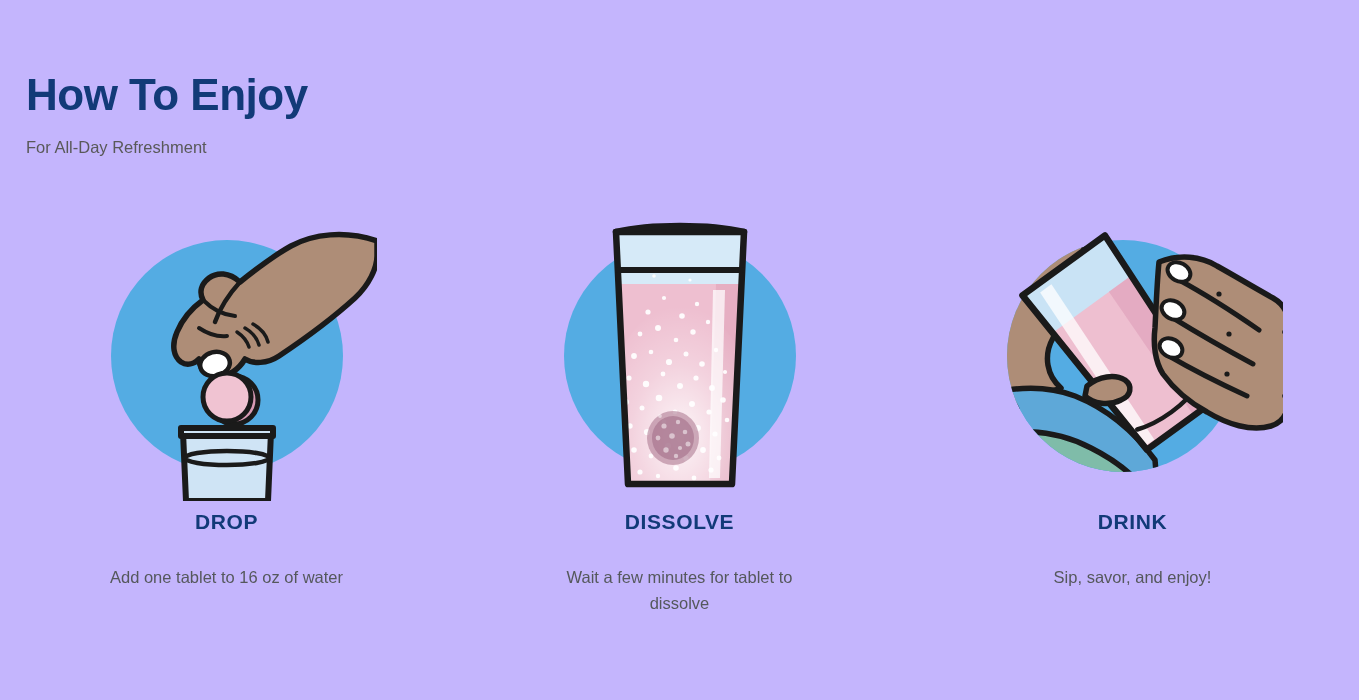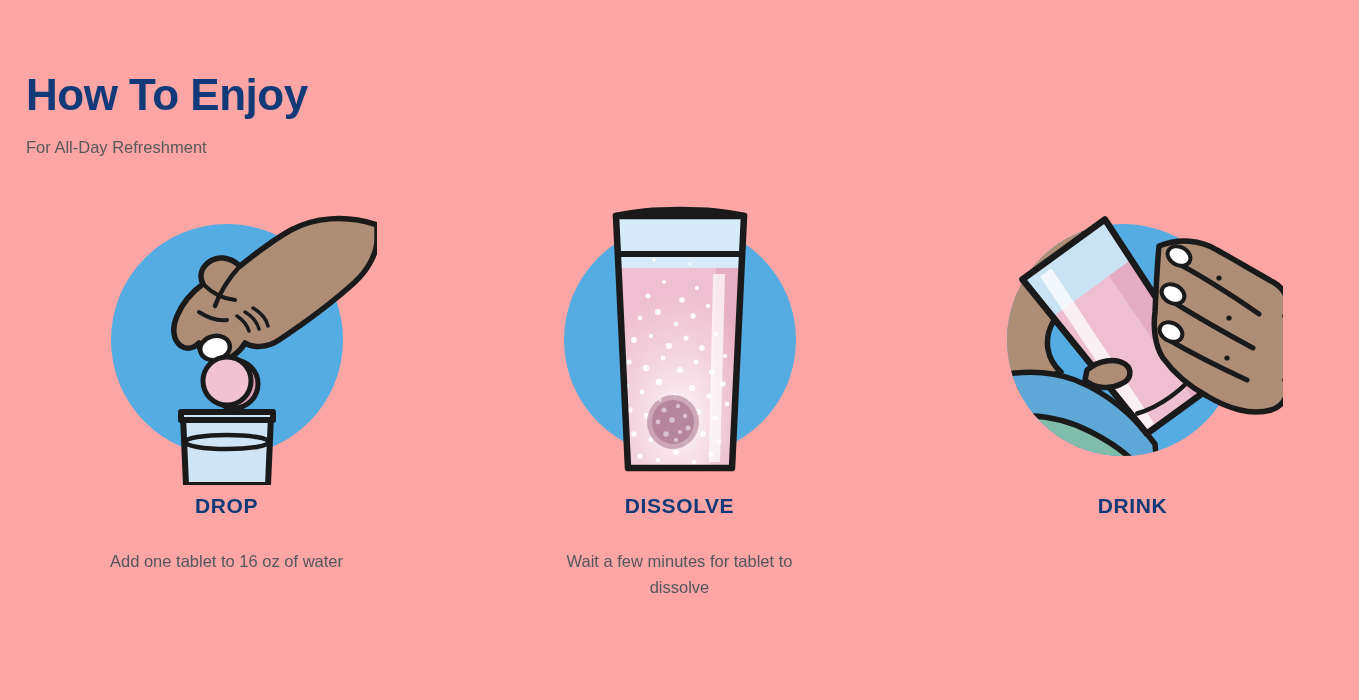--- a/index.html
+++ b/index.html
@@ -14,21 +14,21 @@
     height: 700px;
     overflow: hidden;
     font-family: "Liberation Sans", sans-serif;
     -webkit-font-smoothing: antialiased;
   }
 
   .page {
     position: relative;
     width: 1359px;
     height: 700px;
-    background: #fca5a5;
+    background: #c4b5fd;
   }
 
   
   .header {
     position: absolute;
     left: 26px;
     top: 72px;
     width: 600px;
   }
   .page-title {
@@ -45,21 +45,21 @@
     font-size: 16.5px;
     line-height: 1.2;
     font-weight: 400;
     color: #595959;
   }
 
   
   .steps {
     position: absolute;
     left: 0;
-    top: 200px;
+    top: 216px;
     width: 1359px;
     display: flex;
     flex-direction: row;
     align-items: flex-start;
   }
   .step {
     width: 453px;
     display: flex;
     flex-direction: column;
     align-items: center;
@@ -342,16 +342,17 @@
               <circle cx="244" cy="158" r="2.6"></circle>
             </g>
           </g>
 
           <path d="M104 170 C 116 160, 132 158, 142 164
                    C 150 170, 148 180, 138 184
                    C 126 190, 110 188, 102 180 Z" fill="#AE8D77" stroke="#1A1A1A" stroke-width="5.5" stroke-linejoin="round"></path>
         </svg>
       </div>
       <h3 class="step-title">DRINK</h3>
+      <p class="step-desc">Sip, savor, and enjoy!</p>
     </div>
 
   </div>
 </div>
 
 </body></html>

